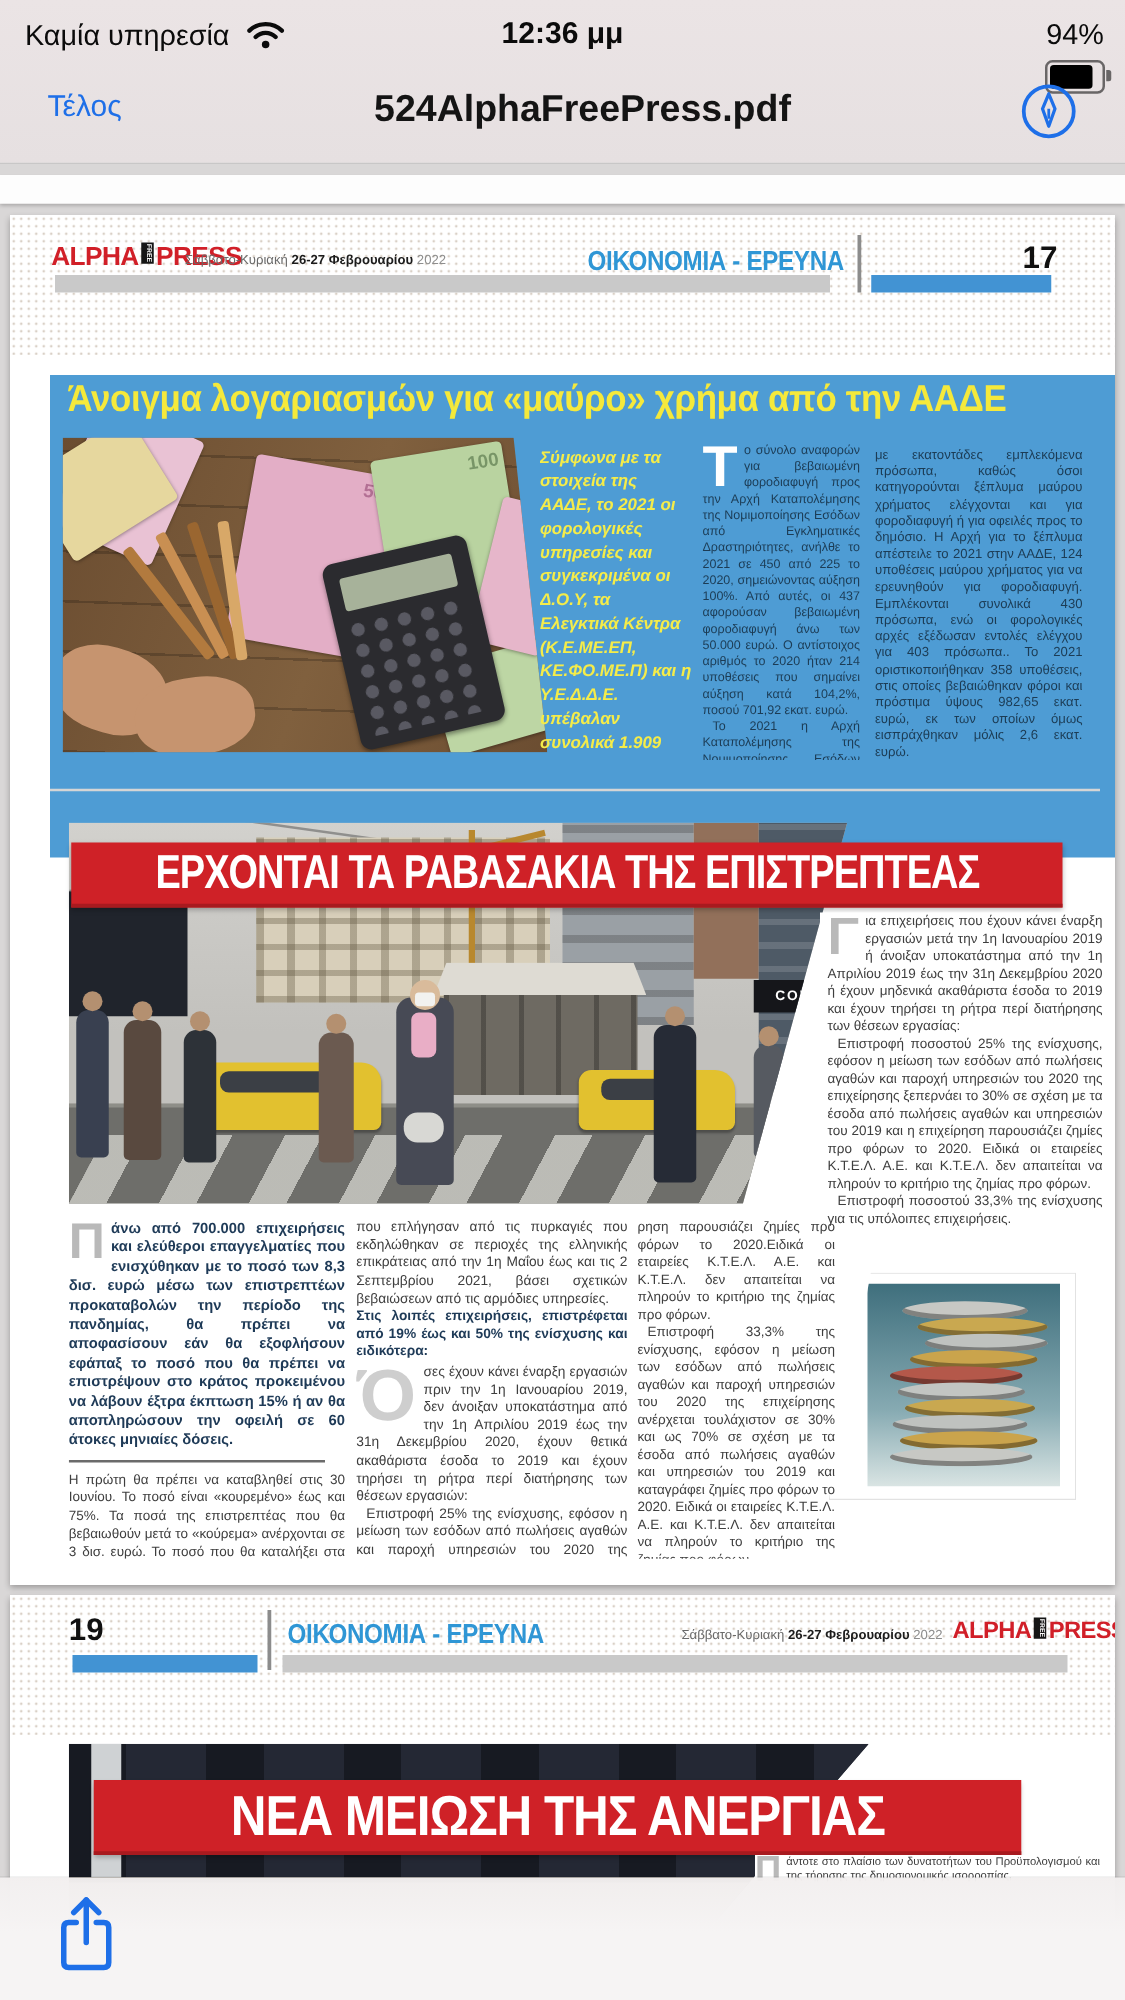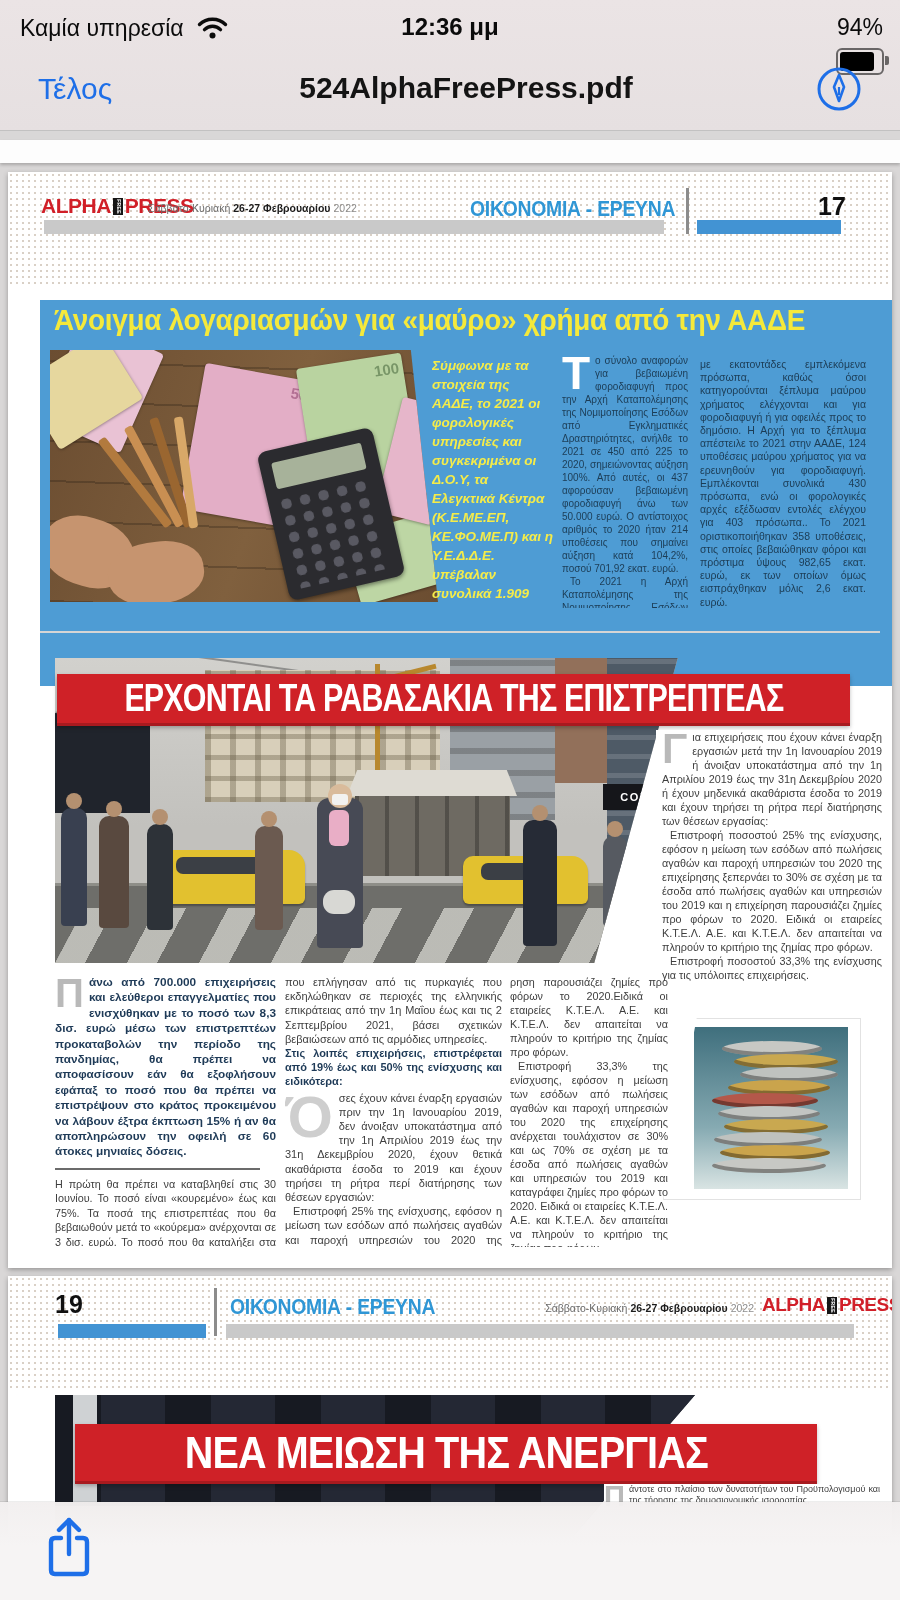--- a/index.html
+++ b/index.html
@@ -10,35 +10,35 @@
   
   .chrome{position:absolute;left:0;top:0;width:900px;height:130px;background:linear-gradient(180deg,#ebe4e5,#e6e0e1);box-shadow:0 1px 0 rgba(0,0,0,.10);z-index:6;}
   .sb-carrier{position:absolute;left:20px;top:15px;font-size:23px;color:#0b0b0b;}
   .sb-wifi{position:absolute;left:197px;top:16px;}
   .sb-time{position:absolute;left:300px;top:13px;width:300px;text-align:center;font-size:24px;font-weight:700;color:#0b0b0b;}
   .sb-batt{position:absolute;right:16px;top:14px;display:flex;align-items:center;gap:7px;flex-direction:column;}
   .sb-batt-pct{font-size:23px;color:#0b0b0b;}
   .batt{position:relative;width:44px;height:23px;border:2px solid rgba(0,0,0,.55);border-radius:6px;}
   .batt-fill{position:absolute;left:2px;top:2px;bottom:2px;width:34px;background:#000;border-radius:3px;}
   .batt-tip{position:absolute;right:-7px;top:6px;width:4px;height:9px;background:rgba(0,0,0,.55);border-radius:0 2px 2px 0;}
-  .nav-done{position:absolute;left:38px;top:72px;font-size:30px;color:#1e6fe8;cursor:pointer;}
+  .nav-done{position:absolute;left:38px;top:72px;font-size:24px;color:#1e6fe8;cursor:pointer;}
   .nav-title{position:absolute;left:196px;top:71px;width:540px;text-align:center;font-size:30px;font-weight:700;color:#141414;white-space:nowrap;}
   .nav-markup{position:absolute;right:36px;top:64px;width:50px;height:50px;cursor:pointer;}
 
   
   .viewer{position:absolute;left:0;top:130px;width:900px;height:1372px;background:#d9d7d7;z-index:1;}
   .prev-strip{position:absolute;left:0;top:10px;width:900px;height:23px;background:#fdfdfd;box-shadow:0 2px 3px rgba(0,0,0,.22);}
   .sheet{position:absolute;left:8px;width:884px;background:#fff;box-shadow:0 2px 5px rgba(0,0,0,.30);overflow:hidden;}
   .sheet17{top:42px;height:1096px;}
   .sheet18{top:1146px;height:260px;}
   .dots{position:absolute;left:0;top:0;width:884px;height:112px;
         background-image:radial-gradient(#d9d0c6 1px,transparent 1.25px);background-size:6px 6px;}
 
   
-  .logo{display:flex;align-items:center;gap:2px;}
+  .logo{display:flex;align-items:flex-start;gap:2px;}
   .logo .la,.logo .lp{color:#d11f28;font-weight:800;font-size:21px;letter-spacing:-.5px;}
   .logo .lf{background:#161616;color:#fff;font-size:5.5px;font-weight:700;width:10px;height:17px;
             display:inline-flex;align-items:center;justify-content:center;writing-mode:vertical-rl;line-height:1;}
   .logo.small .la,.logo.small .lp{font-size:19px;}
   .m-date{font-size:10.5px;color:#6a6a6a;white-space:nowrap;}
   .m-date b{color:#1c1c1c;margin:0 3px;}
   .m-date .yr{color:#8e8e8e;}
   .m-section{font-size:22px;font-weight:800;color:#2f96d5;white-space:nowrap;transform:scaleX(.88);transform-origin:left;letter-spacing:-.3px;}
   .m-div{background:#8c8c8c;}
   .bar{position:absolute;height:14px;}

